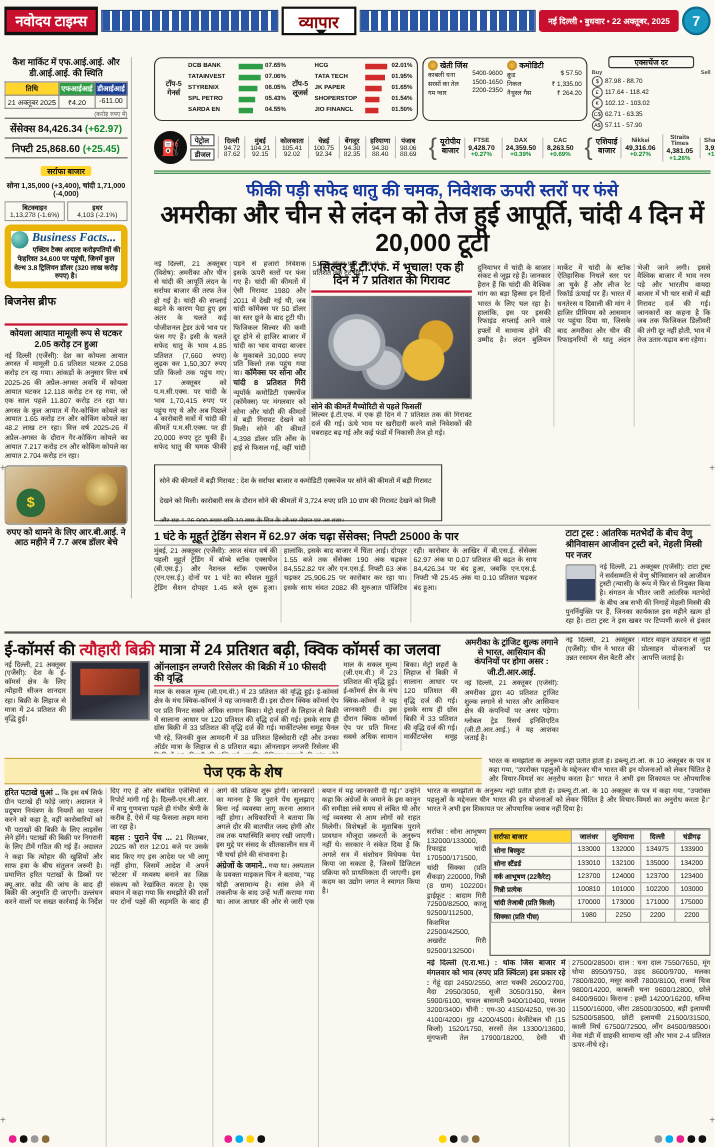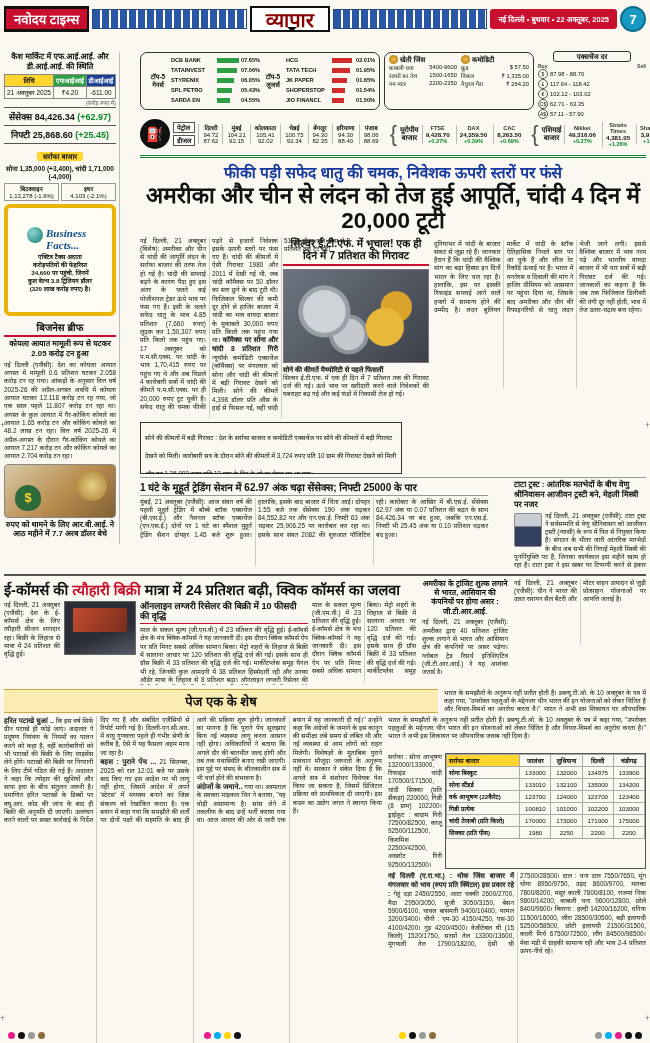--- a/index.html
+++ b/index.html
@@ -4,21 +4,21 @@
 <style>
   html,body{margin:0;padding:0;}
   body{width:650px;height:1043px;background:#efece2;font-family:"Liberation Sans",sans-serif;color:#111;position:relative;overflow:hidden;}
   .page{position:absolute;inset:0;background:#faf8f0;padding:6px 4px 0 4px;box-sizing:border-box;}
   
   .masthead{display:flex;align-items:stretch;height:26px;gap:3px;}
   .mh-logo{background:#111;padding:2px;display:flex;align-items:center;}
   .mh-logo .inner{background:#c8102e;color:#fff;font-weight:bold;font-size:13px;padding:1px 8px;white-space:nowrap;}
   .mh-checks{flex:1;background:repeating-linear-gradient(90deg,#2a57a5 0 7px,#fff 7px 9px);border:1px solid #24477f;margin:3px 0;}
   .mh-section{border:2px solid #111;background:#fff;display:flex;align-items:center;padding:0 14px;position:relative;}
-  .mh-section span{color:#8b0000;font-weight:bold;font-size:20px;}
+  .mh-section span{color:#8b0000;font-weight:bold;font-size:15px;}
   .mh-section:after{content:"";position:absolute;left:46%;bottom:-7px;border:5px solid transparent;border-top-color:#111;}
   .mh-date{background:#c8102e;color:#fff;font-size:7.5px;font-weight:bold;display:flex;align-items:center;padding:0 8px;white-space:nowrap;border-radius:3px;margin:3px 0;}
   .mh-page{width:22px;height:22px;border-radius:50%;background:#1899c2;color:#fff;font-weight:bold;font-size:13px;display:flex;align-items:center;justify-content:center;align-self:center;border:2px solid #0d6d8c;}
   
   .t{font-size:6.4px;line-height:1.3;text-align:justify;color:#1a1a1a;}
   .t b{font-size:6.8px;}
   .cols2{column-count:2;column-gap:6px;column-rule:1px solid #ccc;}
   .cols3{column-count:3;column-gap:6px;column-rule:1px solid #ccc;}
   .cols4{column-count:4;column-gap:7px;column-rule:1px solid #ccc;}
   .chip{background:#ffd52e;font-weight:bold;font-size:7px;padding:0 6px;border-radius:2px;display:inline-block;}
@@ -33,25 +33,25 @@
   .fii-table{width:100%;border-collapse:collapse;margin-top:2px;}
   .fii-table td{border:1px solid #888;font-size:6.5px;text-align:center;padding:1px;}
   .h-ylw{background:#ffd52e;font-weight:bold;}
   .h-grn{background:#2e9e46;color:#fff;font-weight:bold;}
   .h-blu{background:#1b3f94;color:#fff;font-weight:bold;}
   .idx{font-size:9px;font-weight:bold;border-top:1px solid #555;padding:2px 0;text-align:center;}
   .sarafa{text-align:center;border-top:1px solid #555;padding:1px 0;}
   .sarafa .line{font-size:6.6px;font-weight:bold;margin-top:1px;}
   .crypto{display:flex;gap:2px;justify-content:center;margin:2px 0;}
   .crypto .cell{font-size:6px;text-align:center;border:1px solid #999;padding:1px 2px;flex:1;}
-  .facts{border:4px solid #eab308;border-radius:6px;padding:19px;margin-top:3px;background:#fffdf4;}
+  .facts{border:6px solid #eab308;border-radius:6px;padding:0;margin-top:3px;background:#fffdf4;}
   .facts .logo{width:16px;height:16px;border-radius:50%;background:radial-gradient(circle at 35% 35%,#8fd7d0,#0e7d74);float:left;margin-right:3px;}
   .facts .bf{font-family:"Liberation Serif",serif;font-style:italic;font-weight:bold;font-size:11px;color:#0e4d8a;}
   .facts .tx{font-size:6.2px;font-weight:bold;line-height:1.3;margin-top:2px;text-align:center;}
-  .bb-head{text-align:center;font-size:10px;font-weight:bold;border-bottom:2px solid #c8102e;margin:4px 0 2px;padding-bottom:1px;}
+  .bb-head{font-size:10px;font-weight:bold;border-bottom:2px solid #c8102e;margin:4px 0 2px;padding-bottom:14px;}
   .brief-head{font-size:7.8px;font-weight:bold;text-align:center;line-height:1.25;margin:2px 0;}
   .rbi-img{height:52px;border:1px solid #888;border-radius:4px;margin-top:3px;background:linear-gradient(140deg,#d9c9a6,#b98c4e 55%,#806034);position:relative;overflow:hidden;}
   .rbi-img .bag{position:absolute;left:10px;bottom:6px;width:26px;height:26px;background:#2e6b3a;border-radius:50% 50% 45% 45%;}
   .rbi-img .bag:after{content:"$";position:absolute;inset:0;color:#ffd52e;font-weight:bold;font-size:13px;text-align:center;line-height:26px;}
   .rbi-img .coin{position:absolute;right:8px;top:6px;width:30px;height:30px;border-radius:50%;background:radial-gradient(circle,#e8d188,#a67c2e);}
   
   .tick{display:flex;gap:4px;height:58px;}
   .box{border:1.5px solid #333;border-radius:7px;padding:2px 4px;box-sizing:border-box;overflow:hidden;}
   .gl{display:flex;flex:1;}
   .gl .grp{flex:1;display:flex;}

